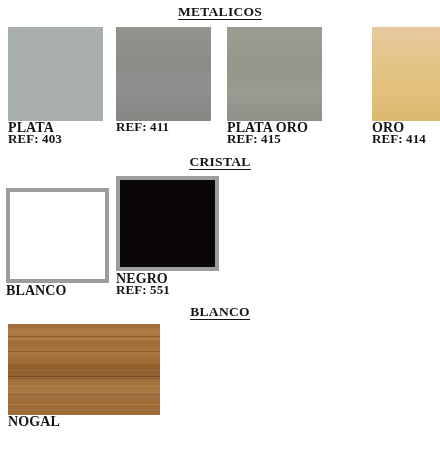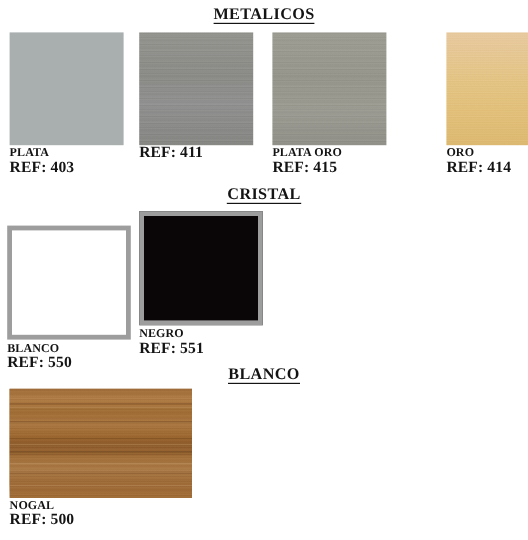--- a/index.html
+++ b/index.html
@@ -32,21 +32,21 @@
   .swatch-group {
     position: absolute;
   }
   .swatch {
     position: relative;
     box-sizing: border-box;
     overflow: hidden;
   }
   .swatch-label {
     margin-top: 1px;
-    font-size: 10px;
+    font-size: 14px;
     font-weight: bold;
     line-height: 11.2px;
     letter-spacing: 0.1px;
     white-space: nowrap;
     color: #141414;
   }
   .swatch-ref {
     font-size: 13px;
     font-weight: bold;
     line-height: 11.2px;
@@ -163,21 +163,20 @@
   <div class="swatch-ref">REF: 414</div>
 </div>
 
 <div class="section-heading" style="top:154px;">
   <span>CRISTAL</span>
 </div>
 
 <div class="swatch-group" style="left:6px; top:188px; width:122px;">
   <div class="swatch glass fin-blanco" style="width:103px; height:95px;"></div>
   <div class="swatch-label" style="margin-top:2px;">BLANCO</div>
-  <div class="swatch-ref">REF: 550</div>
 </div>
 
 <div class="swatch-group" style="left:116px; top:176px; width:85px;">
   <div class="swatch glass fin-negro" style="width:103px; height:95px;"></div>
   <div class="swatch-label" style="margin-top:2px;">NEGRO</div>
   <div class="swatch-ref">REF: 551</div>
 </div>
 
 <div class="section-heading" style="top:304px;">
   <span>BLANCO</span>
@@ -190,14 +189,13 @@
     <div class="grain" style="top:27px;"></div>
     <div class="grain" style="top:41px; background:rgba(72,36,10,0.22);"></div>
     <div class="grain-light" style="top:46px;"></div>
     <div class="grain" style="top:52px; background:rgba(60,28,6,0.34);"></div>
     <div class="grain" style="top:54px; background:rgba(60,28,6,0.20);"></div>
     <div class="grain-light" style="top:62px;"></div>
     <div class="grain" style="top:70px; background:rgba(72,36,10,0.20);"></div>
     <div class="grain-light" style="top:80px;"></div>
   </div>
   <div class="swatch-label">NOGAL</div>
-  <div class="swatch-ref">REF: 500</div>
 </div>
 
 </body></html>

